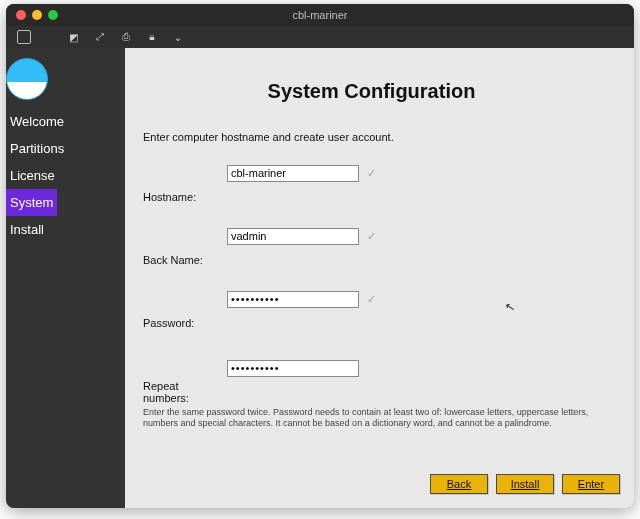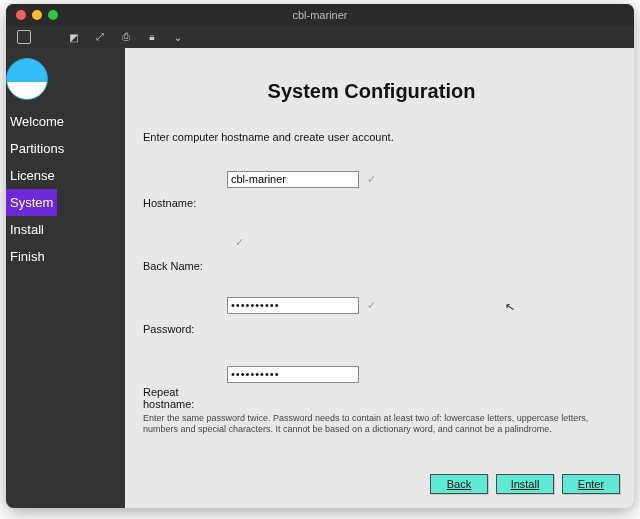--- a/index.html
+++ b/index.html
@@ -78,21 +78,21 @@
   .content {
     flex:1; position:relative;
     background:#e8e8e8;
     padding:24px 34px 0 18px;
     font-size:11px; color:#111;
   }
   h1.page-title {
     font-size:20px; font-weight:700; text-align:center;
     margin:8px 0 28px;
   }
-  .intro { font-size:11px; margin-bottom:6px; }
+  .intro { font-size:11px; }
   .form-row {
     display:flex; align-items:center;
     margin-bottom:3px;
   }
   .form-label { width:84px; font-size:11px;margin-top:48px; }
   .form-input {
     width:132px; height:17px;
     border:1px solid #8a8a8a;
     background:#fff;
     font-size:11px;
@@ -112,21 +112,21 @@
     font-size:12px; color:#222; pointer-events:none;
     transform: rotate(-10deg);
   }
   
   .footer {
     position:absolute; right:14px; bottom:14px;
     display:flex; gap:8px;
   }
   .btn {
     min-width:58px; height:20px;
-    background:#5eead4; border:1px solid #4b4b4b;
+    background:#eab308; border:1px solid #4b4b4b;
     font-size:11px;
     display:flex; align-items:center; justify-content:center;
     padding:0 10px;
     cursor:pointer;
     box-shadow: 1px 1px 0 rgba(0,0,0,.15);
   }
   .btn span { text-decoration: underline; text-decoration-thickness:1px; text-underline-offset:1px; }
 </style>
 </head>
 <body>
@@ -158,47 +158,47 @@
 
     <div class="sidebar">
       <div class="logo-wrap">
         <div class="logo"></div>
       </div>
       <div class="nav-item">Welcome</div>
       <div class="nav-item">Partitions</div>
       <div class="nav-item">License</div>
       <div class="nav-item active">System</div>
       <div class="nav-item">Install</div>
-      <div class="nav-item">Finish</div>
     </div>
 
     <div class="content">
       <h1 class="page-title">System Configuration</h1>
 
       <div class="intro">Enter computer hostname and create user account.</div>
 
       <div class="form-row">
         <div class="form-label">Hostname:</div>
         <input class="form-input" type="text" value="cbl-mariner" style="">
         <span class="check">✓</span>
       </div>
 
       <div class="form-row">
         <div class="form-label">Back Name:</div>
+        <input class="form-input" type="text" value="vadmin" style="">
         <span class="check">✓</span>
       </div>
 
       <div class="form-row">
         <div class="form-label">Password:</div>
         <input class="form-input" type="password" value="••••••••••" style="">
         <span class="check">✓</span>
       </div>
 
       <div class="form-row">
-        <div class="form-label">Repeat hostname:</div>
+        <div class="form-label">Repeat numbers:</div>
         <input class="form-input" type="password" value="••••••••••" style="">
       </div>
 
       <div class="helper">Enter the same password twice. Password needs to contain at least two of: lowercase letters, uppercase letters, numbers and special characters. It cannot be based on a dictionary word, and cannot be a palindrome.</div>
 
       <div class="cursor">↖</div>
 
       <div class="footer">
         <div class="btn">
             <span>Back</span>

